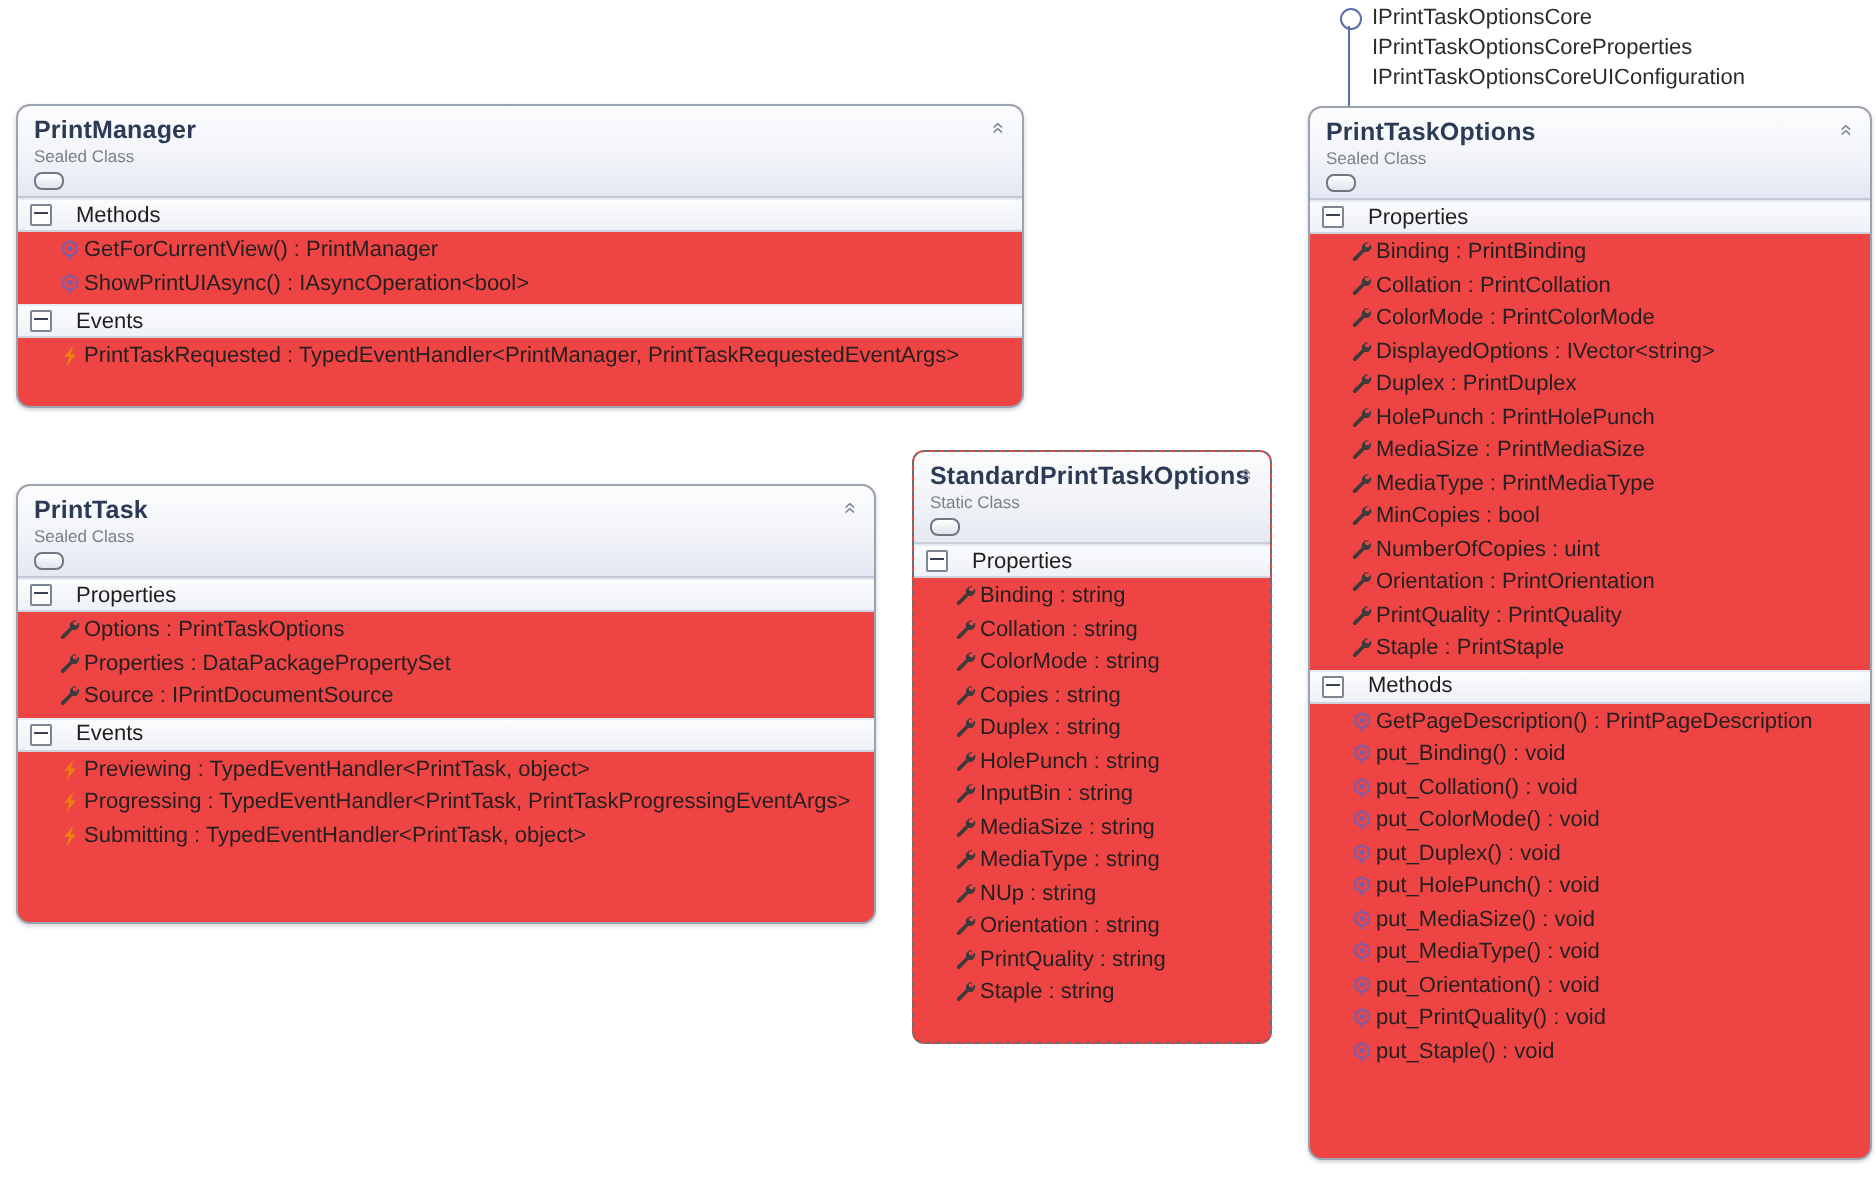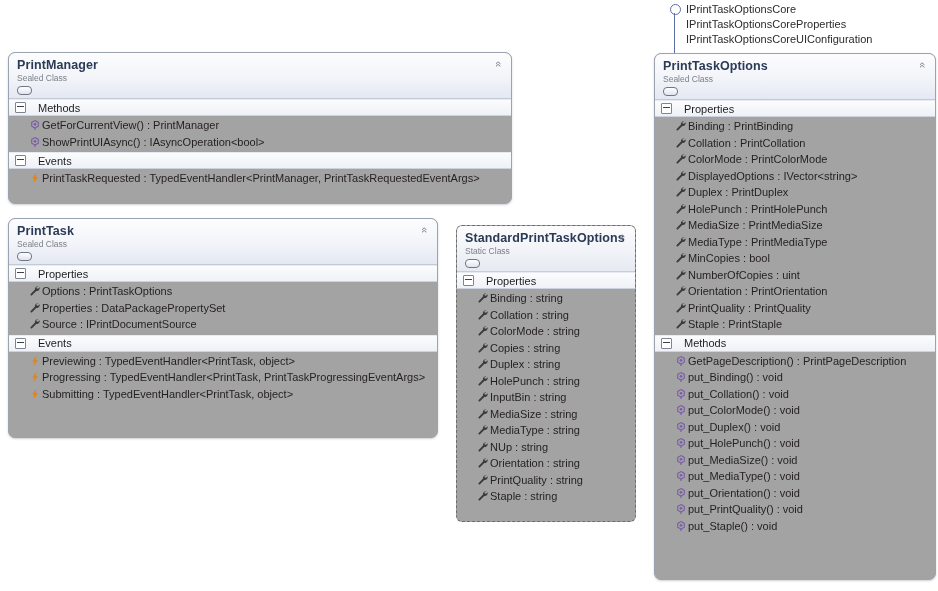--- a/index.html
+++ b/index.html
@@ -12,21 +12,21 @@
     height: 591px;
     position: relative;
     font-family: "Liberation Sans", sans-serif;
     overflow: hidden;
     color: #1d1d1d;
   }
 
   
   .clsbox {
     position: absolute;
-    background: #a3a3a3;
+    background: #ef4444;
     border: 1px solid #9aa3b0;
     border-radius: 7px;
     box-shadow: 0 1px 2px rgba(60,70,90,0.25);
     box-sizing: border-box;
     overflow: hidden;
   }
   .clsbox.dashed {
     border: 1px dashed #6d6d6d;
     border-radius: 6px;
     box-shadow: none;
@@ -215,21 +215,21 @@
         <div class="member">
           <span class="mi mi-event">
             <svg width="12" height="12" viewBox="0 0 12 12">
               <path d="M7.6 0.8 L3.2 6.4 L5.6 6.4 L4.2 11.2 L8.9 5.2 L6.4 5.2 Z" fill="#e8820c"></path>
             </svg>
           </span>
           <span>PrintTaskRequested : TypedEventHandler&lt;PrintManager, PrintTaskRequestedEventArgs&gt;</span>
         </div>
       </div>
     </div>
-    <div class="clsbox" style="left:8px; top:218px; width:430px; height:220px;">
+    <div class="clsbox" style="left:8px; top:242px; width:430px; height:220px;">
       <div class="cls-header">
         <div class="chev" style="transform:rotate(90deg);">«</div>
         <div class="cls-title">PrintTask</div>
         <div class="cls-stereotype">Sealed Class</div>
         <div class="cls-shapeicon"></div>
       </div>
       <div class="sec-head">
         <span class="expander"></span>
         <span>Properties</span>
       </div>

